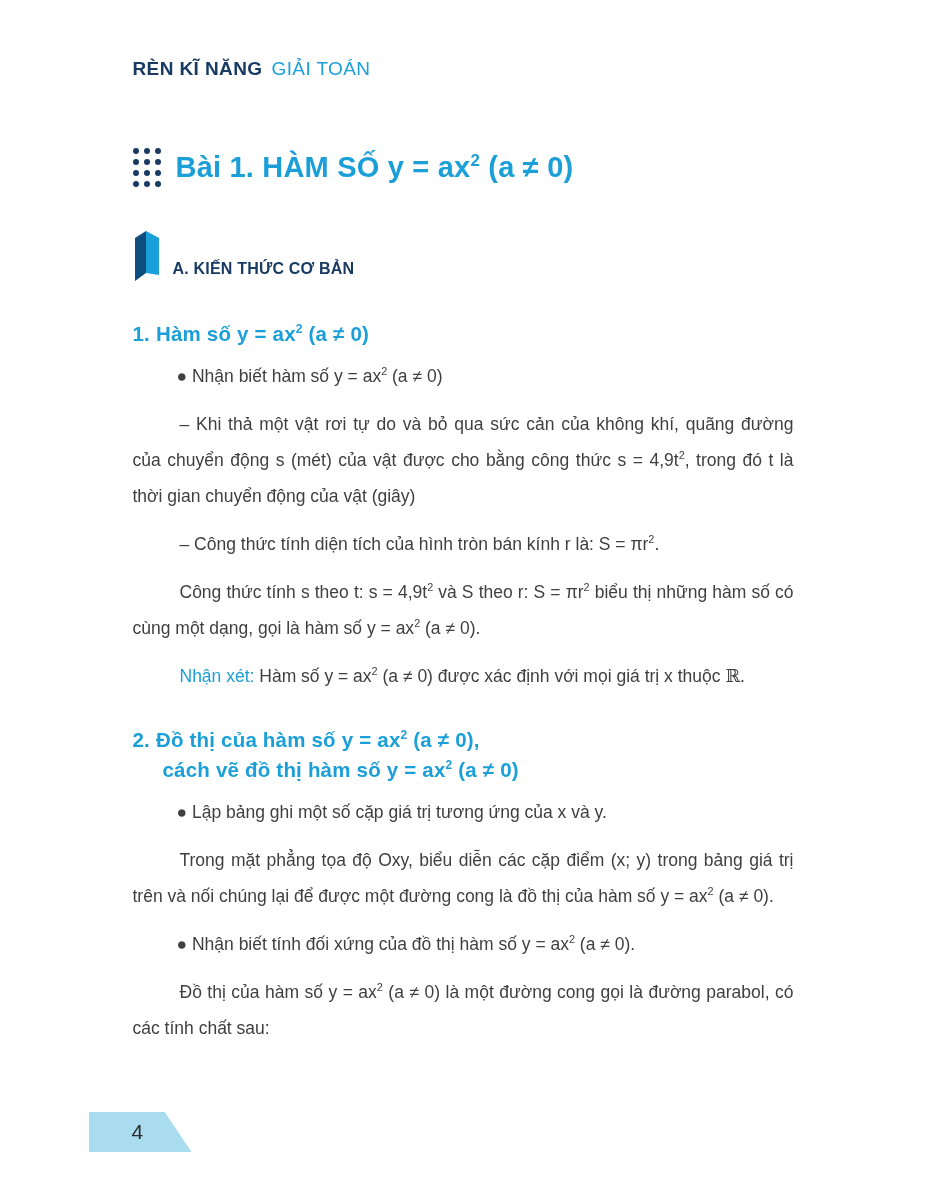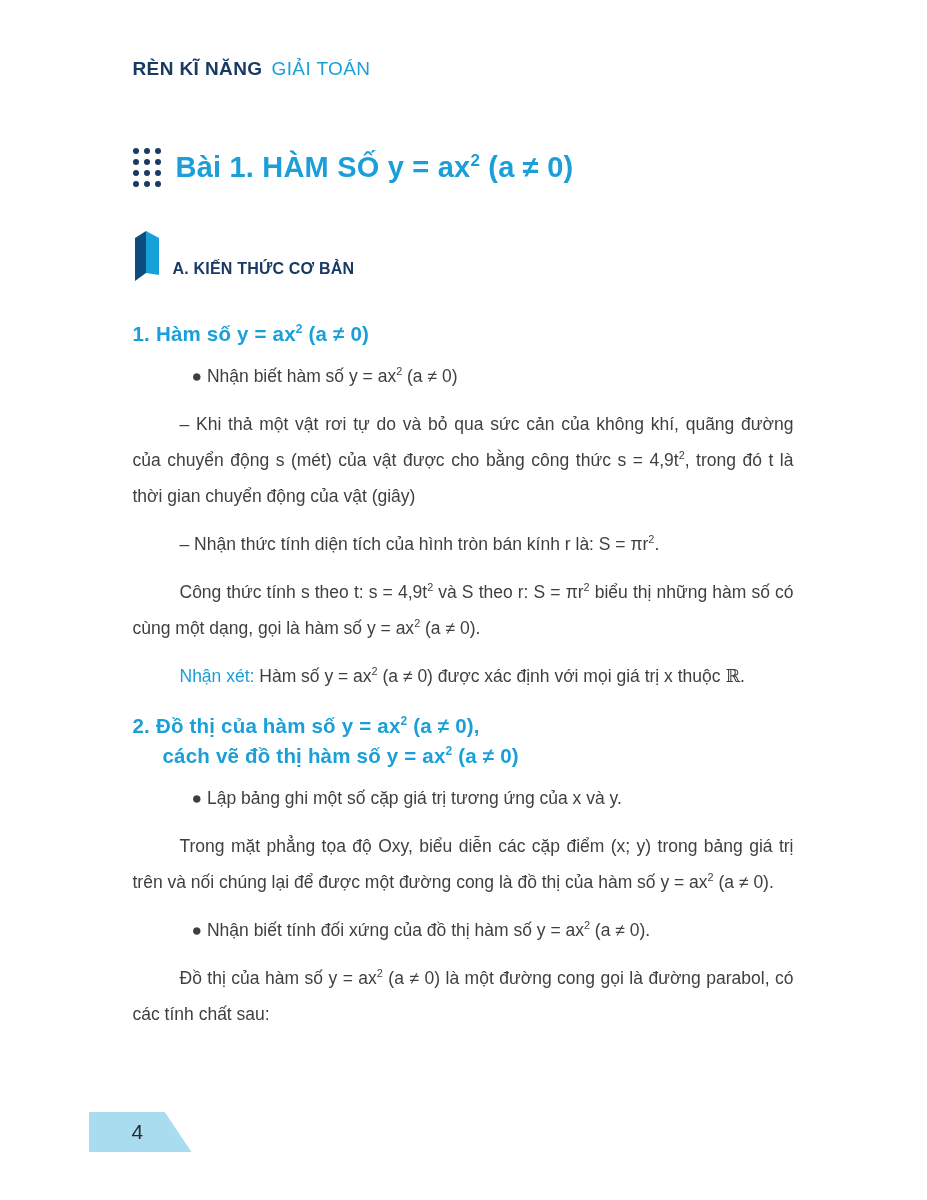--- a/index.html
+++ b/index.html
@@ -74,34 +74,34 @@
 
   
   .sub-heading {
     color: var(--cyan, #1b9fd8);
     font-size: 20.5px;
     font-weight: bold;
     letter-spacing: .2px;
   }
   .sub-heading sup { font-size: 12px; }
   .sub1 { margin-top: 41px; }
-  .h2-line1 { margin-top: 20px; }
+  .h2-line1 { margin-top: 34px; }
   .h2-line2 { margin-top: 6px; margin-left: 30px; }
 
   
   .para, .bullet {
     font-size: 17.5px;
     line-height: 36px;
     margin-top: 12px;
   }
   .para {
     text-align: justify;
     text-indent: 47px;
   }
-  .bullet { margin-left: 59px; }
+  .bullet { margin-left: 44px; }
   sup { font-size: .62em; line-height: 0; }
   .accent { color: var(--cyan, #1b9fd8); font-weight: normal; }
   .dsr { font-family: "DejaVu Serif", "DejaVu Sans", serif; }
 
   
   .page-tab {
     position: absolute;
     left: 76px;
     top: 1112px;
     width: 103px;
@@ -150,21 +150,21 @@
     </span>
     <h2 class="section-title">A. KIẾN THỨC CƠ BẢN</h2>
   </div>
 
   <h3 class="sub-heading sub1"><span>1. Hàm số y = ax</span><sup>2</sup><span> (a ≠ 0)</span></h3>
 
   <p class="bullet"><span>● Nhận biết hàm số y = ax</span><sup>2</sup><span> (a ≠ 0)</span></p>
 
   <p class="para"><span>– Khi thả một vật rơi tự do và bỏ qua sức cản của không khí, quãng đường của chuyển động s (mét) của vật được cho bằng công thức s = 4,9t</span><sup>2</sup><span>, trong đó t là thời gian chuyển động của vật (giây)</span></p>
 
-  <p class="para"><span>– Nhận thức tính diện tích của hình tròn bán kính r là: S = πr</span><sup>2</sup><span>.</span></p>
+  <p class="para"><span>– Công thức tính diện tích của hình tròn bán kính r là: S = πr</span><sup>2</sup><span>.</span></p>
 
   <p class="para"><span>Công thức tính s theo t: s = 4,9t</span><sup>2</sup><span> và S theo r: S = πr</span><sup>2</sup><span> biểu thị những hàm số có cùng một dạng, gọi là hàm số y = ax</span><sup>2</sup><span> (a ≠ 0).</span></p>
 
   <p class="para"><span class="accent">Nhận xét:</span><span> Hàm số y = ax</span><sup>2</sup><span> (a ≠ 0) được xác định với mọi giá trị x thuộc </span><span class="dsr">ℝ</span><span>.</span></p>
 
   <h3 class="sub-heading h2-line1"><span>2. Đồ thị của hàm số y = ax</span><sup>2</sup><span> (a ≠ 0),</span></h3>
   <h3 class="sub-heading h2-line2"><span>cách vẽ đồ thị hàm số y = ax</span><sup>2</sup><span> (a ≠ 0)</span></h3>
 
   <p class="bullet"><span>● Lập bảng ghi một số cặp giá trị tương ứng của x và y.</span></p>
 

